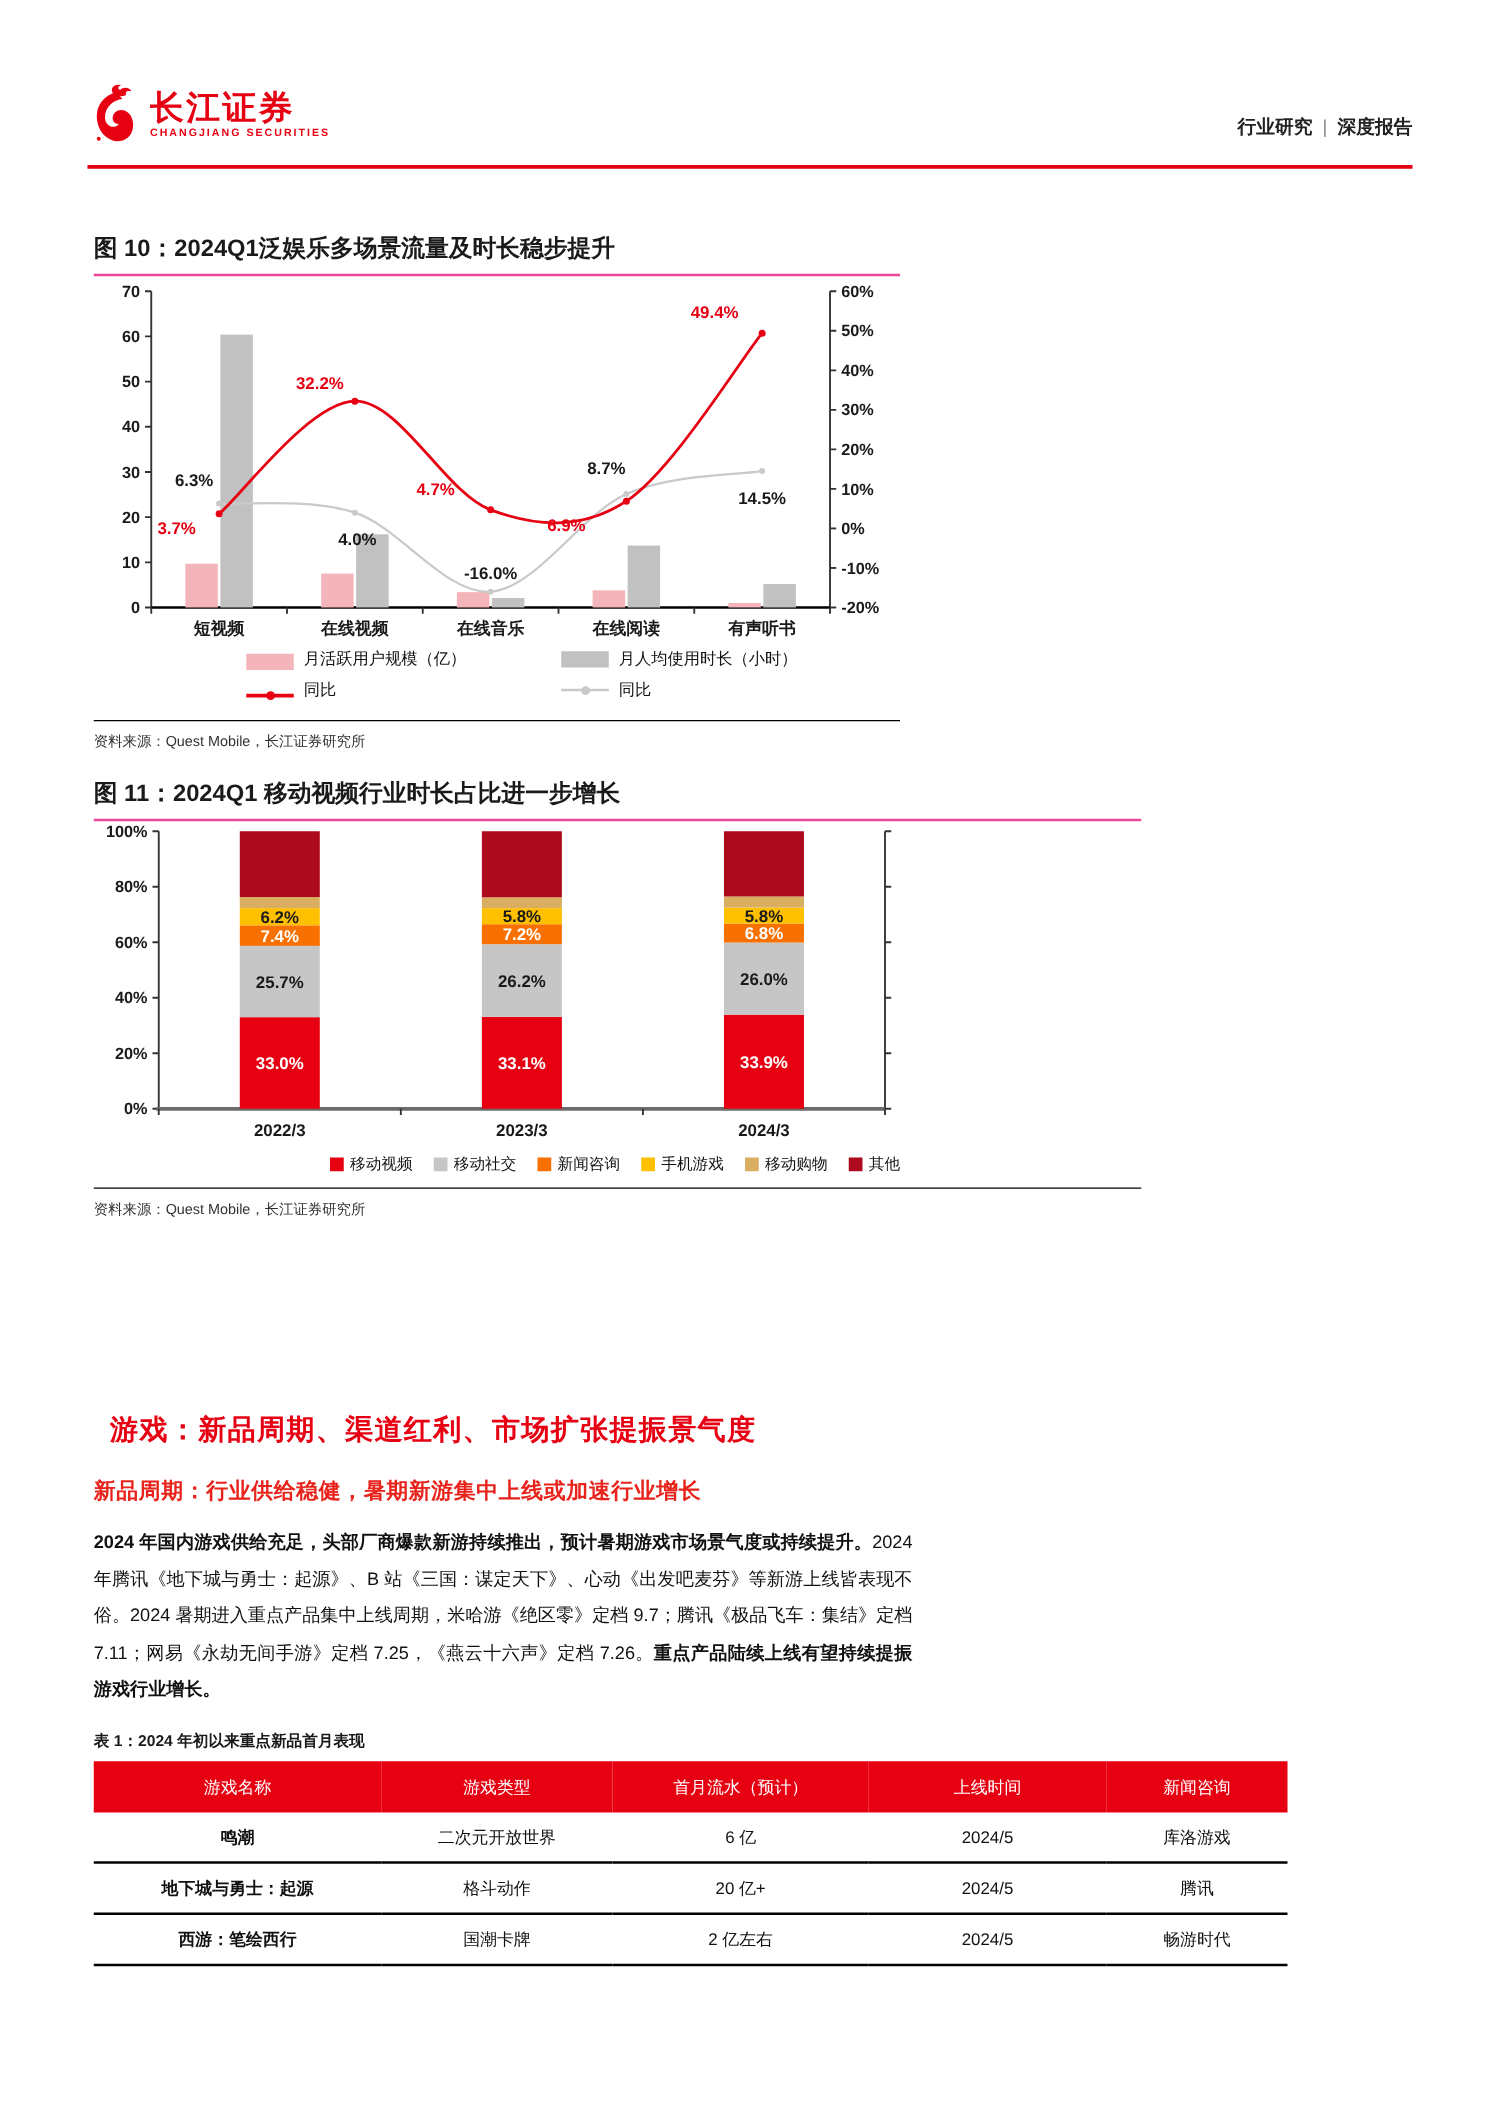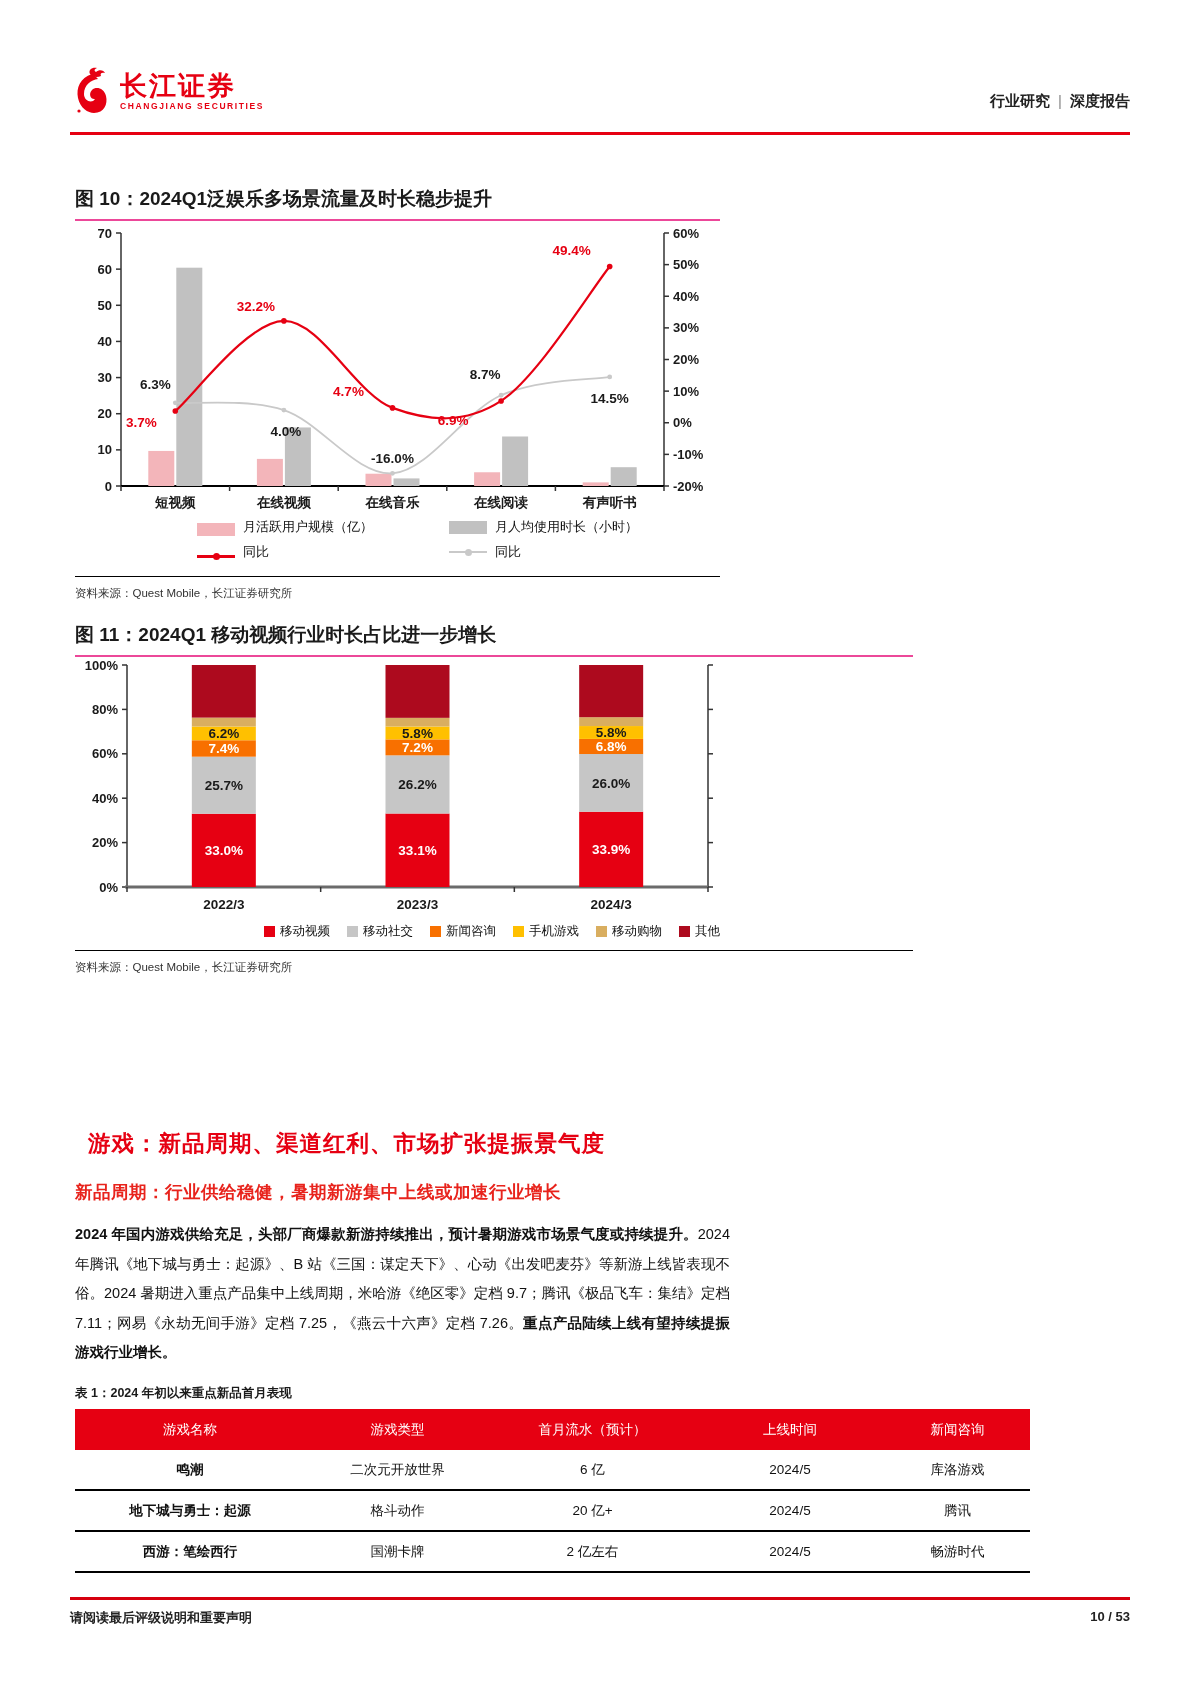--- a/index.html
+++ b/index.html
@@ -344,17 +344,13 @@
             <td class="first">西游：笔绘西行</td>
             <td>国潮卡牌</td>
             <td>2 亿左右</td>
             <td>2024/5</td>
             <td>畅游时代</td>
           </tr>
         </tbody>
       </table>
   </div>
 
-  <div class="footer">
-    <span>请阅读最后评级说明和重要声明</span>
-    <span>10 / 53</span>
-  </div>
 </div>
 
 </body></html>

